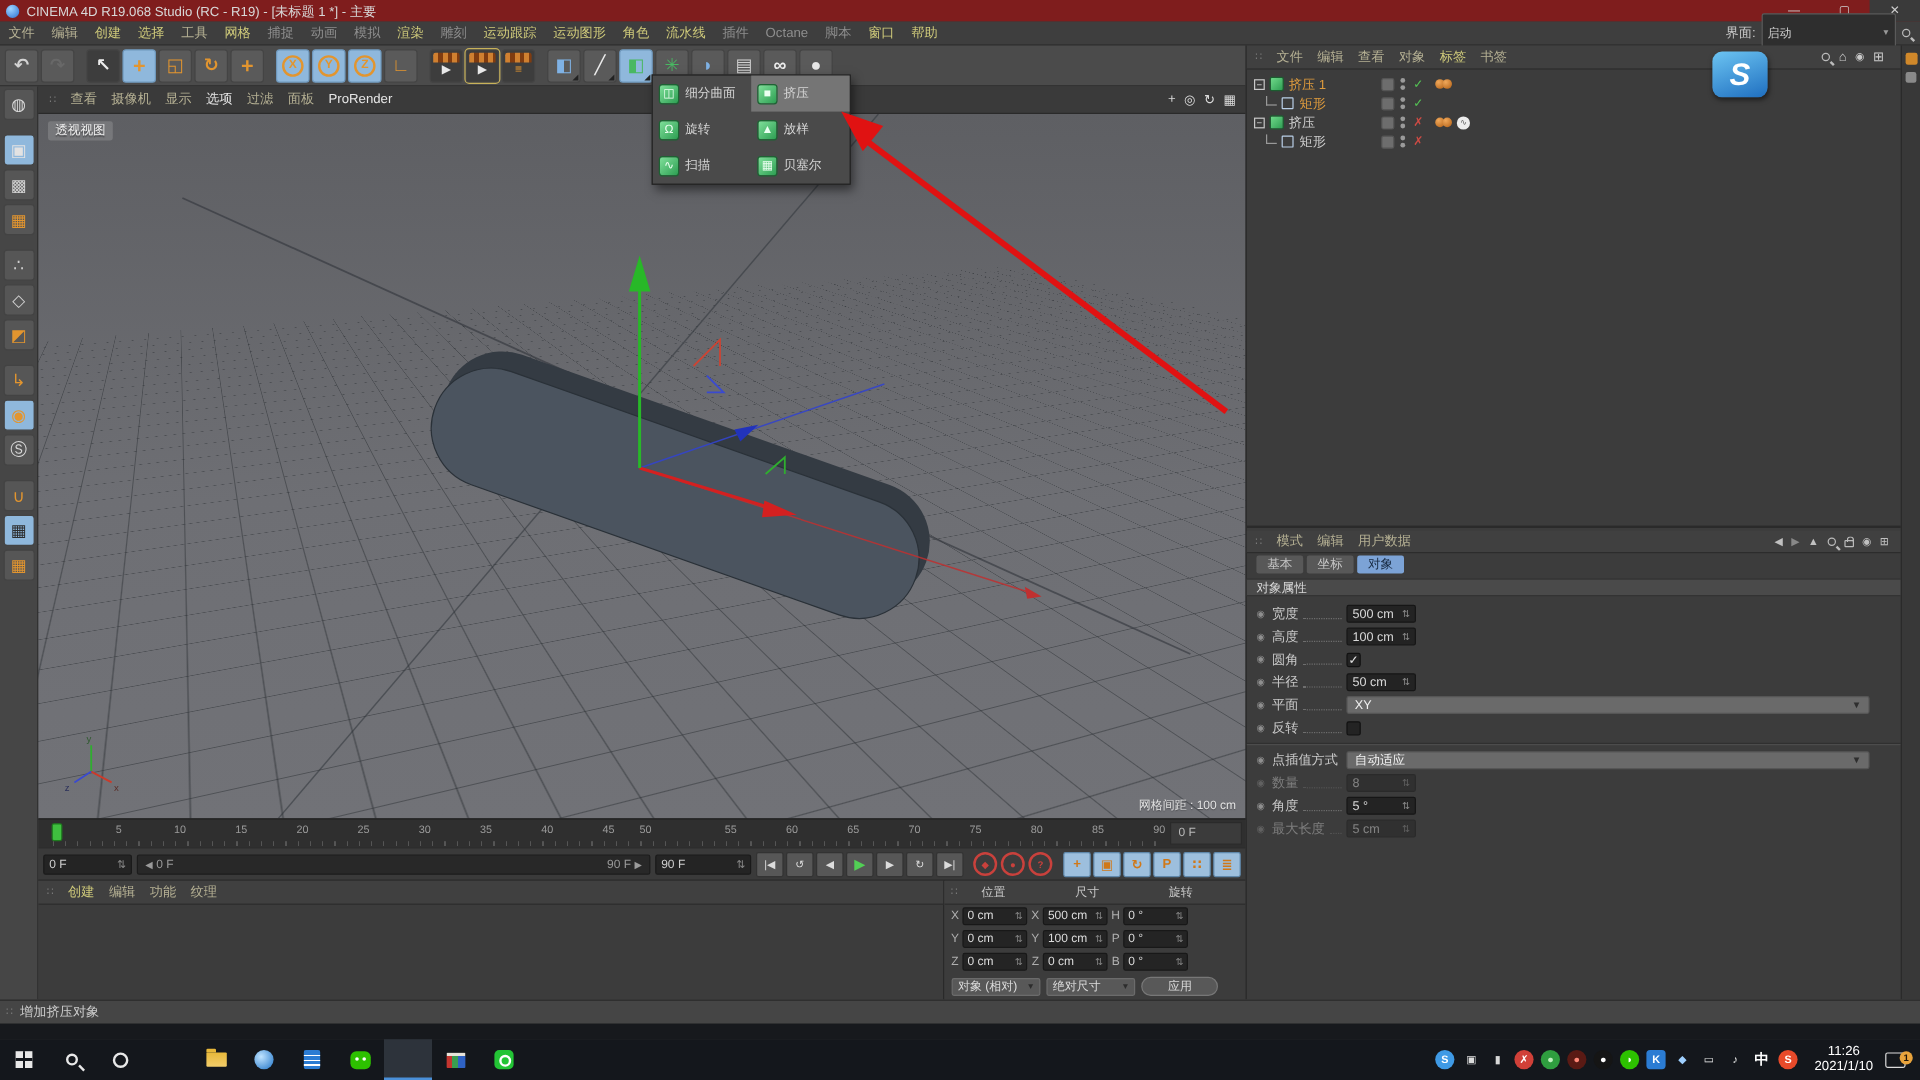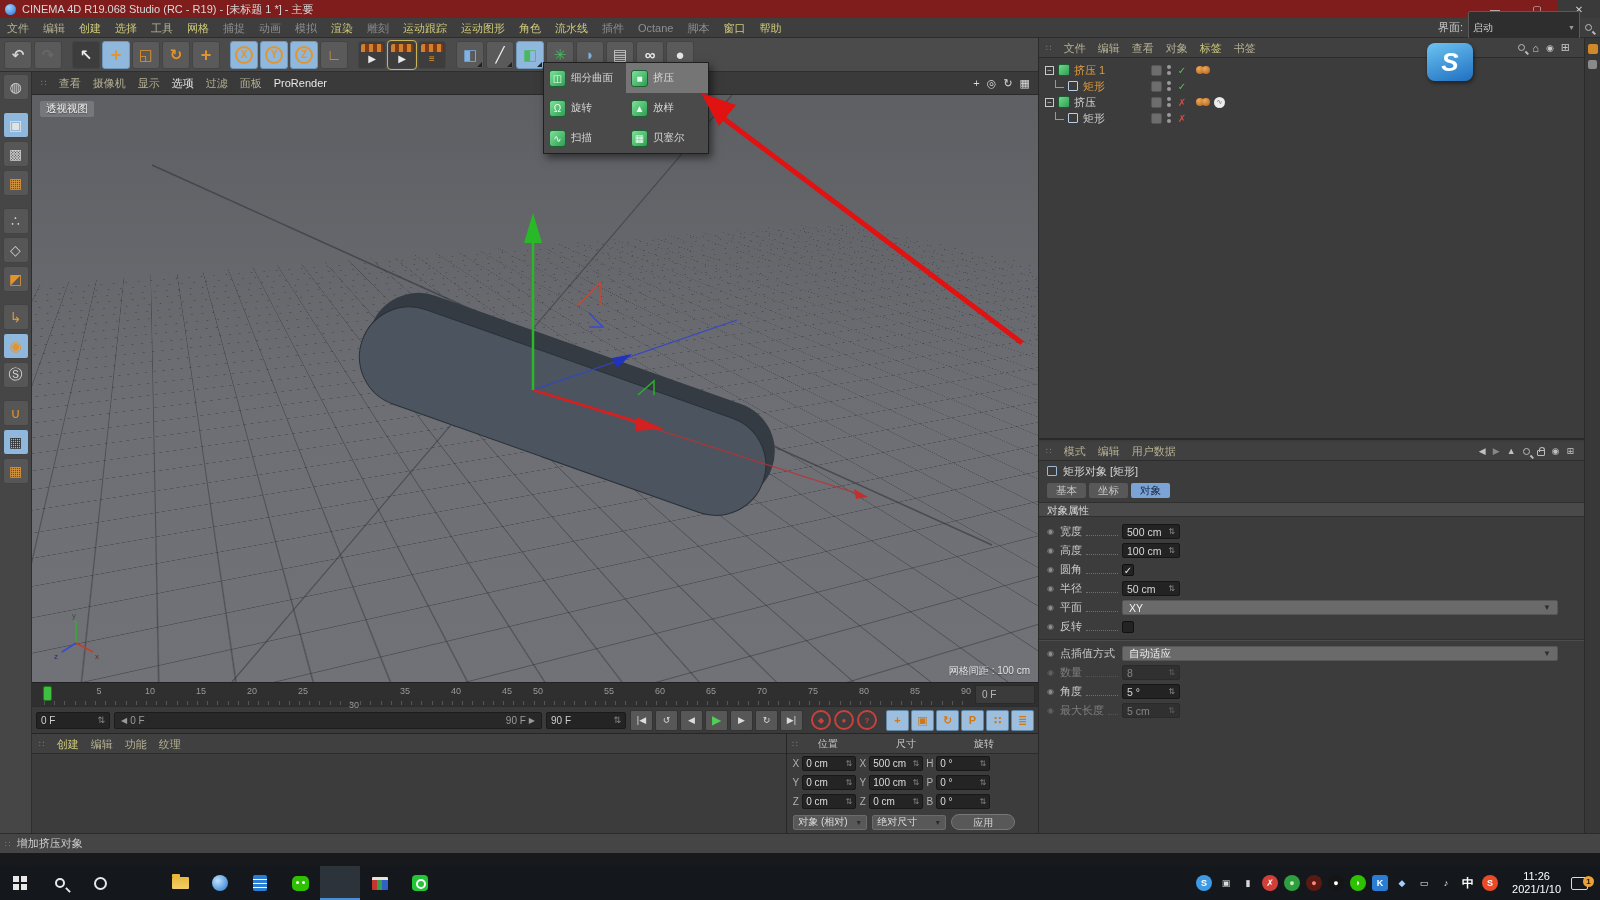--- a/index.html
+++ b/index.html
@@ -426,21 +426,21 @@
 
     <div class="ruler">
       <div class="minor"></div>
       <div id="ruler-ticks">
           <span class="tick" style="left: 16px;">0</span>
           <span class="tick" style="left: 67px;">5</span>
           <span class="tick" style="left: 118px;">10</span>
           <span class="tick" style="left: 169px;">15</span>
           <span class="tick" style="left: 220px;">20</span>
           <span class="tick" style="left: 271px;">25</span>
-          <span class="tick" style="left: 322px; margin-top: 14px;">30</span>
+          <span class="tick" style="left: 322px;">30</span>
           <span class="tick" style="left: 373px;">35</span>
           <span class="tick" style="left: 424px;">40</span>
           <span class="tick" style="left: 475px;">45</span>
           <span class="tick" style="left: 506px;">50</span>
           <span class="tick" style="left: 577px;">55</span>
           <span class="tick" style="left: 628px;">60</span>
           <span class="tick" style="left: 679px;">65</span>
           <span class="tick" style="left: 730px;">70</span>
           <span class="tick" style="left: 781px; text-align: center;">75</span>
           <span class="tick" style="left: 832px;">80</span>
@@ -682,24 +682,20 @@
           </span>
         <span class="amicons">
           <span>◀</span>
           <span style="color:#888">▶</span>
           <span>▲</span>
           <span class="i-mag"></span>
           <span class="i-lock"></span>
           <span>◉</span>
           <span>⊞</span>
         </span>
-      </div>
-      <div class="amtitle">
-        <span class="amtico"></span>
-        <span>矩形对象 [矩形]</span>
       </div>
       <div class="amtabs" id="am-tabs">
           <span class="amtab">基本</span>
           <span class="amtab">坐标</span>
           <span class="amtab act">对象</span>
         </div>
       <div class="amsection">对象属性</div>
       <div class="amrows" id="am-rows">
           <div class="amrow">
             <span class="radio">◉</span>

